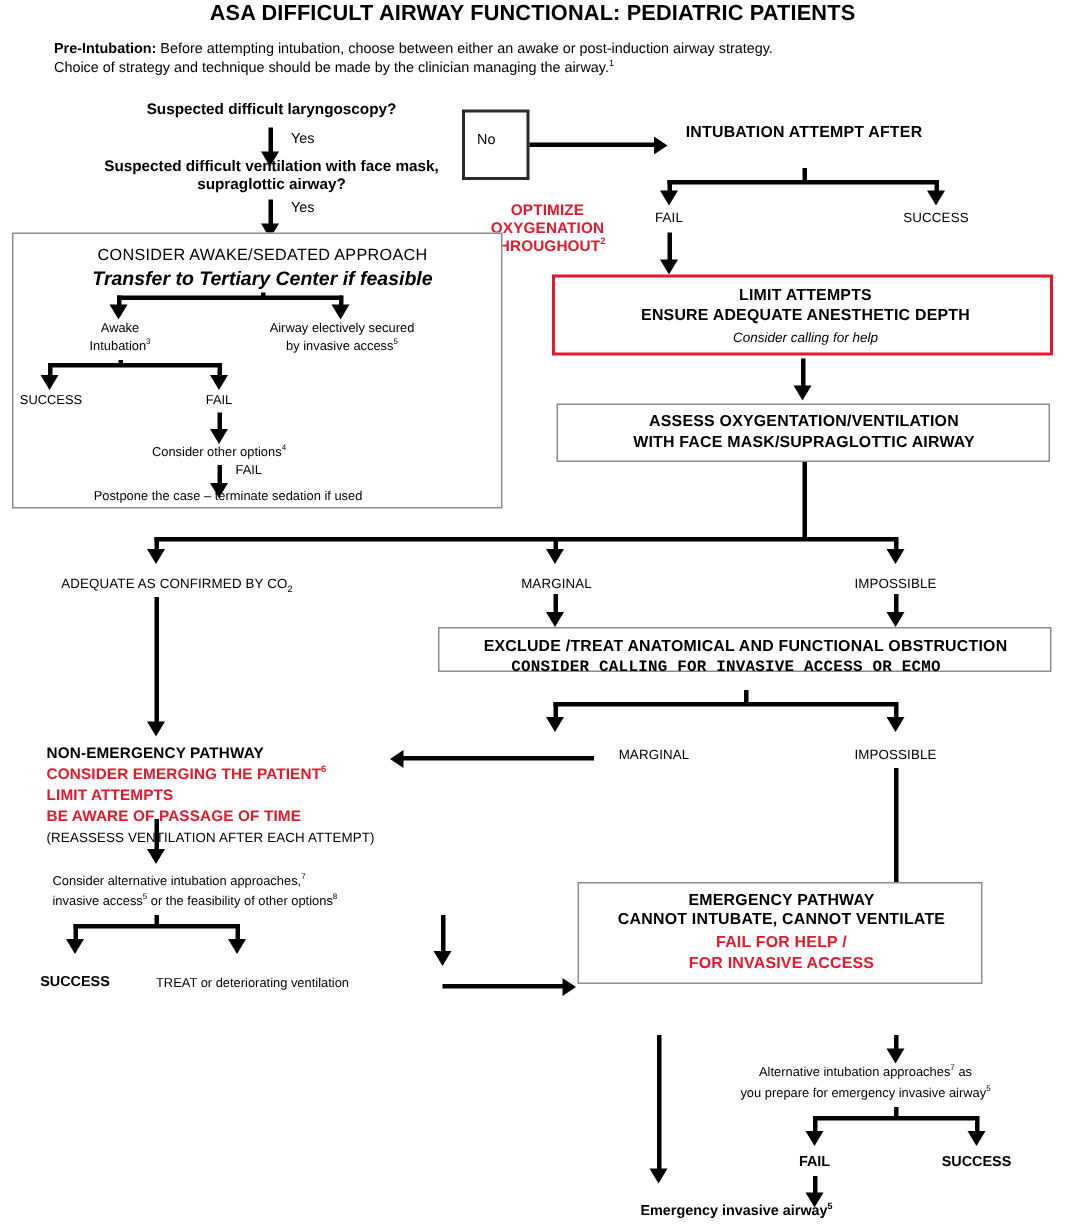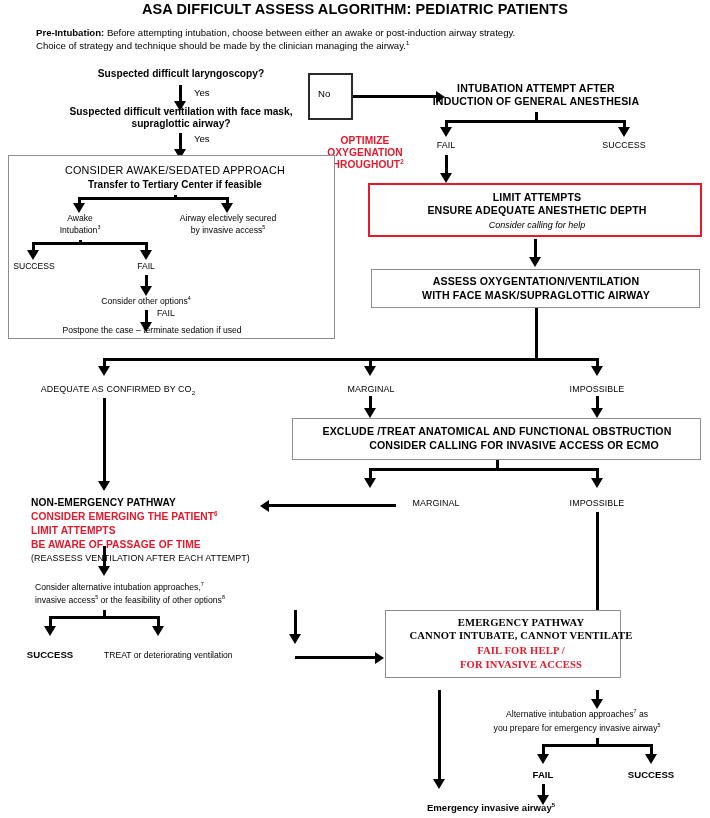--- a/index.html
+++ b/index.html
@@ -34,21 +34,21 @@
   .v3{position:absolute;background:#000;width:2.6px;}
   .ar{position:absolute;width:0;height:0;border-top:5px solid transparent;border-bottom:5px solid transparent;border-left:8px solid #000;}
   .al{position:absolute;width:0;height:0;border-top:5px solid transparent;border-bottom:5px solid transparent;border-right:8px solid #000;}
   .adb{position:absolute;width:0;height:0;border-left:6px solid transparent;border-right:6px solid transparent;border-top:10px solid #000;}
 </style>
 </head>
 <body>
 
 <div id="canvas">
 
-  <div class="t title ctr" style="left:355px;top:1px;">ASA DIFFICULT ASSESS ALGORITHM: PEDIATRIC PATIENTS</div>
+  <div class="t title ctr" style="left:355px;top:1px;">ASA DIFFICULT AIRWAY FUNCTIONAL: PEDIATRIC PATIENTS</div>
   <div class="t intro" style="left:36px;top:27px;width:640px;"><b>Pre-Intubation:</b><span> Before attempting intubation, choose between either an awake or post-induction airway strategy.</span><br><span>Choice of strategy and technique should be made by the clinician managing the airway.</span><sup>1</sup></div>
 
   <div class="t qb ctr" style="left:181px;top:68px;">Suspected difficult laryngoscopy?</div>
   <div class="v3" style="left:179px;top:85px;height:18px;"></div>
   <div class="adb" style="left:174px;top:101px;"></div>
   <div class="t lbl" style="left:194px;top:88px;">Yes</div>
 
   <div class="t qb ctr" style="left:181px;top:106px;">Suspected difficult ventilation with face mask,</div>
   <div class="t qb ctr" style="left:181px;top:118px;">supraglottic airway?</div>
   <div class="v3" style="left:179px;top:133px;height:18px;"></div>
@@ -58,21 +58,20 @@
   <div class="box box-dark" style="left:308px;top:73px;width:45px;height:47px;border-width:2.4px;"></div>
   <div class="t lbl" style="left:318px;top:89px;">No</div>
   <div class="h3" style="left:353px;top:95px;width:85px;"></div>
   <div class="ar" style="left:436px;top:91px;border-left-width:9px;border-top-width:6px;border-bottom-width:6px;"></div>
 
   <div class="t capb red ctr" style="left:365px;top:135px;">OPTIMIZE</div>
   <div class="t capb red ctr" style="left:365px;top:147px;">OXYGENATION</div>
   <div class="t capb red ctr" style="left:365px;top:159px;"><span>THROUGHOUT</span><sup>2</sup></div>
 
   <div class="t capb2 ctr" style="left:536px;top:83px;">INTUBATION ATTEMPT AFTER</div>
-  <div class="t capb2 ctr" style="left:536px;top:96px;">INDUCTION OF GENERAL ANESTHESIA</div>
 
   <div class="v3" style="left:535px;top:112px;height:10px;"></div>
   <div class="h3" style="left:445px;top:120px;width:180px;"></div>
   <div class="v3" style="left:445px;top:120px;height:9px;"></div>
   <div class="adb" style="left:440px;top:127px;"></div>
   <div class="v3" style="left:623px;top:120px;height:9px;"></div>
   <div class="adb" style="left:618px;top:127px;"></div>
 
   <div class="t smallcaps ctr" style="left:446px;top:141px;">FAIL</div>
   <div class="t smallcaps ctr" style="left:624px;top:141px;">SUCCESS</div>
@@ -89,21 +88,21 @@
   <div class="v3" style="left:534px;top:239px;height:22px;"></div>
   <div class="adb" style="left:529px;top:257px;"></div>
 
   <div class="box box-gray" style="left:371px;top:269px;width:329px;height:39px;">
     <div class="t capb2 ctr" style="left:164px;top:20px;">WITH FACE MASK/SUPRAGLOTTIC AIRWAY</div>
     <div class="t capb2 ctr" style="left:164px;top:6px;">ASSESS OXYGENTATION/VENTILATION</div>
   </div>
 
   <div class="box box-gray" style="left:8px;top:155px;width:327px;height:184px;">
     <div class="t lblb ctr" style="left:166px;top:8px;font-size:10.8px;font-weight:normal;letter-spacing:.2px;">CONSIDER AWAKE/SEDATED APPROACH</div>
-    <div class="t lblb ctr" style="left:166px;top:23px;font-size:10px;">Transfer to Tertiary Center if feasible</div>
+    <div class="t lblb ctr" style="left:166px;top:23px;font-size:13px;font-style:italic;">Transfer to Tertiary Center if feasible</div>
 
     <div class="v3" style="left:165px;top:39px;height:4px;"></div>
     <div class="h3" style="left:69px;top:41px;width:150px;"></div>
     <div class="v3" style="left:69px;top:41px;height:8px;"></div>
     <div class="adb" style="left:64px;top:47px;"></div>
     <div class="v3" style="left:217px;top:41px;height:8px;"></div>
     <div class="adb" style="left:212px;top:47px;"></div>
 
     <div class="t small ctr" style="left:71px;top:58px;">Awake</div>
     <div class="t small ctr" style="left:71px;top:70px;"><span>Intubation</span><sup>3</sup></div>
@@ -147,23 +146,23 @@
   <div class="t smallcaps ctr" style="left:597px;top:385px;">IMPOSSIBLE</div>
 
   <div class="v3" style="left:369px;top:396px;height:14px;"></div>
   <div class="adb" style="left:364px;top:408px;"></div>
   <div class="v3" style="left:596px;top:396px;height:14px;"></div>
   <div class="adb" style="left:591px;top:408px;"></div>
 
   <div class="v3" style="left:103px;top:398px;height:86px;"></div>
   <div class="adb" style="left:98px;top:481px;"></div>
 
-  <div class="box box-gray" style="left:292px;top:418px;width:409px;height:42px;">
+  <div class="box box-gray" style="left:292px;top:418px;width:409px;height:30px;">
     <div class="t capb2 ctr" style="left:204px;top:7px;">EXCLUDE /TREAT ANATOMICAL AND FUNCTIONAL OBSTRUCTION</div>
-    <div class="t capb2 ctr" style="left:221px;top:21px;">CONSIDER CALLING FOR INVASIVE ACCESS OR ECMO</div>
+    <div class="t capb2 ctr" style="left:191px;top:21px;font-family:Liberation Mono, monospace;">CONSIDER CALLING FOR INVASIVE ACCESS OR ECMO</div>
   </div>
 
   <div class="v3" style="left:496px;top:460px;height:10px;"></div>
   <div class="h3" style="left:369px;top:468px;width:229px;"></div>
   <div class="v3" style="left:369px;top:468px;height:12px;"></div>
   <div class="adb" style="left:364px;top:478px;"></div>
   <div class="v3" style="left:596px;top:468px;height:12px;"></div>
   <div class="adb" style="left:591px;top:478px;"></div>
 
   <div class="t smallcaps ctr" style="left:436px;top:499px;">MARGINAL</div>
@@ -196,21 +195,21 @@
 
   <div class="t lblb ctr" style="left:50px;top:650px;">SUCCESS</div>
   <div class="t small" style="left:104px;top:651px;">TREAT or deteriorating ventilation</div>
 
   <div class="h3" style="left:295px;top:656px;width:82px;"></div>
   <div class="ar" style="left:375px;top:652px;border-left-width:9px;border-top-width:6px;border-bottom-width:6px;"></div>
 
   <div class="v3" style="left:294px;top:610px;height:28px;"></div>
   <div class="adb" style="left:289px;top:634px;"></div>
 
-  <div class="box box-gray" style="left:385px;top:610px;width:236px;height:68px;font-family:Liberation Serif, serif;">
+  <div class="box box-gray" style="left:385px;top:588px;width:270px;height:68px;">
     <div class="t capb2 ctr" style="left:135px;top:6px;">EMERGENCY PATHWAY</div>
     <div class="t capb2 ctr" style="left:135px;top:19px;">CANNOT INTUBATE, CANNOT VENTILATE</div>
     <div class="t capb2 redb ctr" style="left:135px;top:34px;">FAIL FOR HELP /</div>
     <div class="t capb2 redb ctr" style="left:135px;top:48px;">FOR INVASIVE ACCESS</div>
   </div>
 
   <div class="v3" style="left:438px;top:690px;height:93px;"></div>
   <div class="adb" style="left:433px;top:779px;"></div>
 
   <div class="v3" style="left:596px;top:690px;height:12px;"></div>

